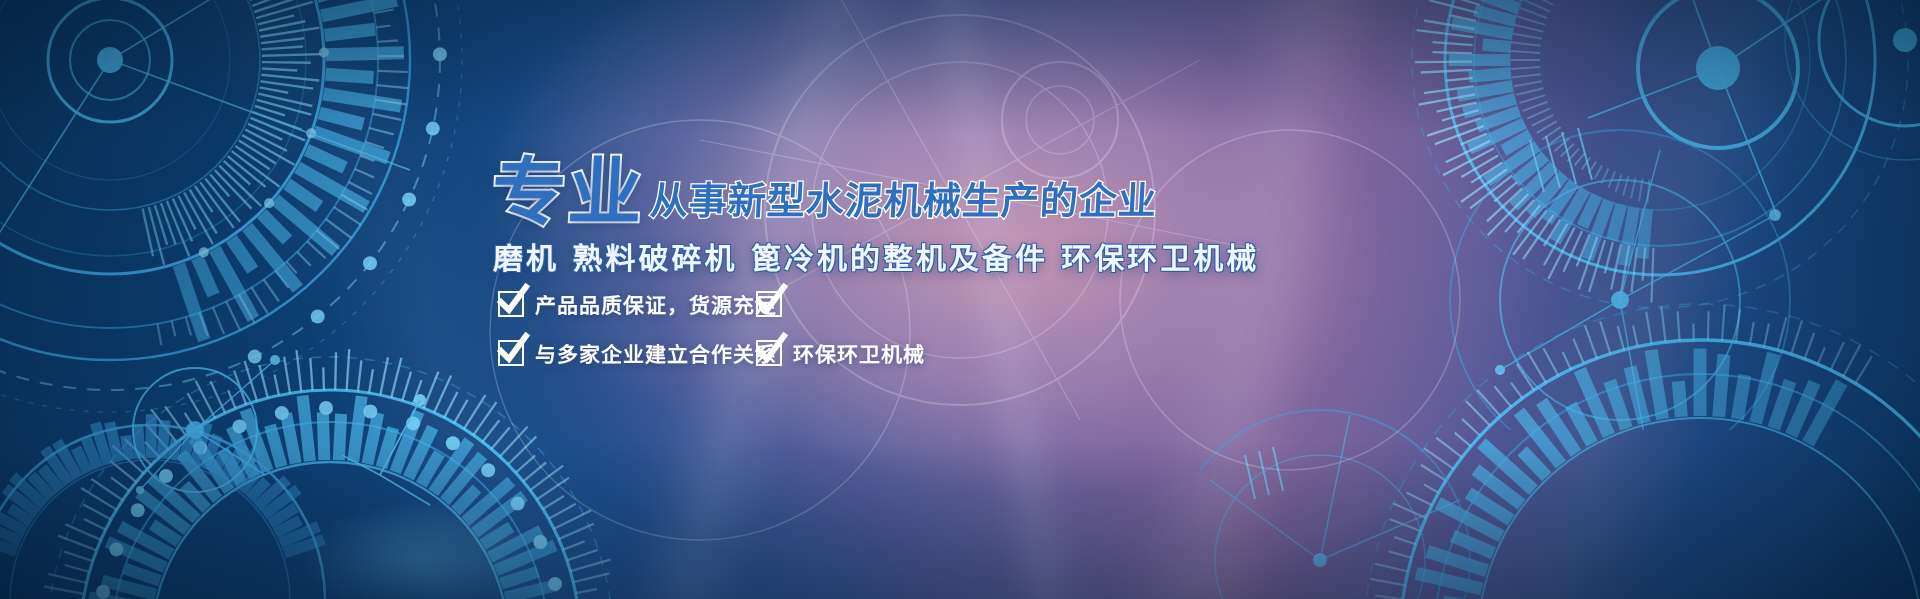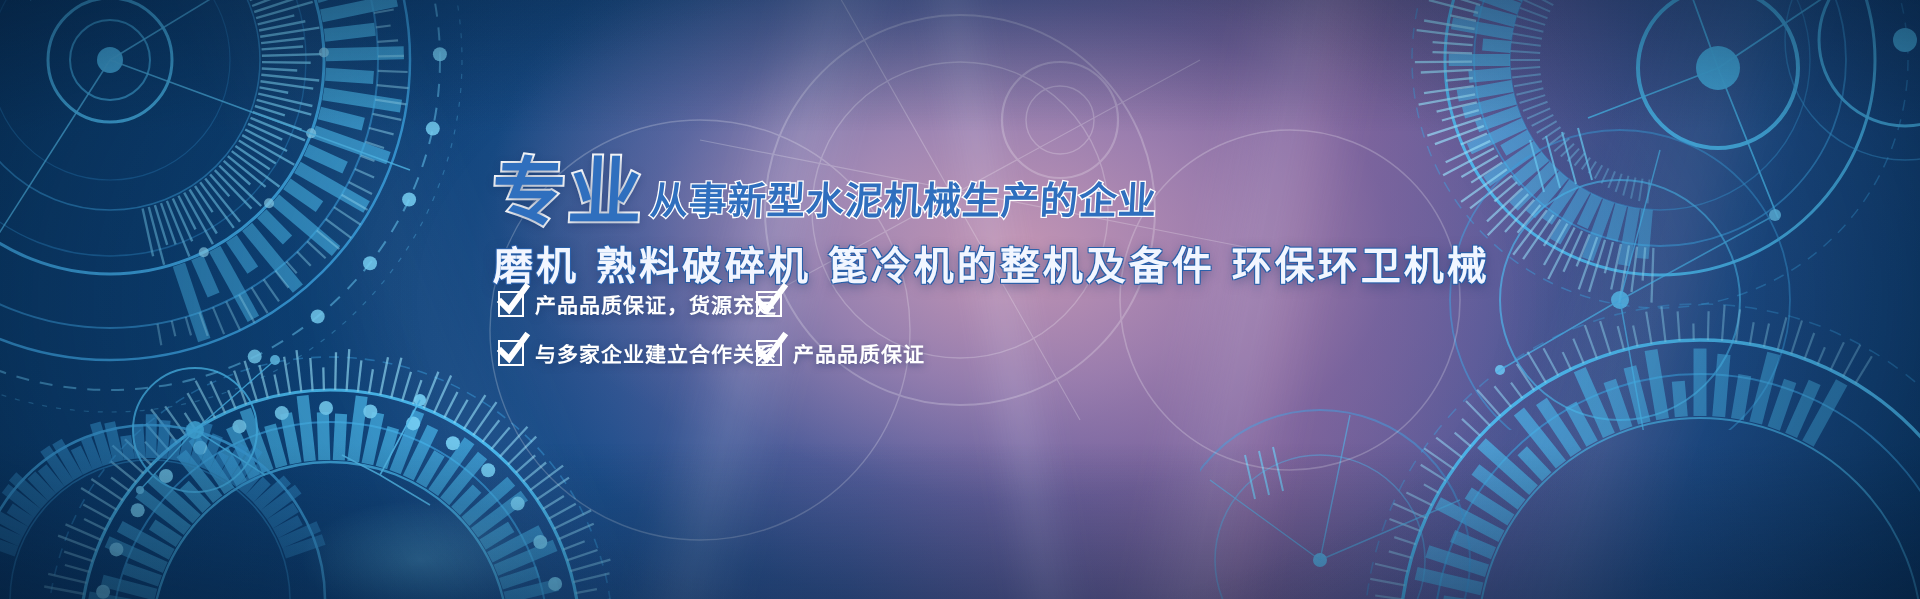--- a/index.html
+++ b/index.html
@@ -77,21 +77,21 @@
     color:#2f6fbe;
     -webkit-text-stroke:2.6px #ffffff;
     paint-order:stroke fill;
     margin:0 0 8px 6px;
     transform:skewX(-3deg);
     font-family:"DejaVu Sans","Liberation Sans",sans-serif;
   }
   .subline{
     position:absolute;
     left:493px; top:234px;
-    font-size:40px;
+    font-size:30px;
     font-weight:bold;
     letter-spacing:3px;
     color:#f2f6ff;
     text-shadow:
       0 0 1px #2f6fbe,
       1px 1px 0 #2a5fa8,
       -1px 1px 0 #2a5fa8,
       1px -1px 0 #2a5fa8,
       -1px -1px 0 #2a5fa8,
       0 3px 12px rgba(20,50,100,.55);
@@ -949,18 +949,18 @@
         </span>
         <span class="feature-label">与多家企业建立合作关系</span>
       </div>
 
       <div class="feature">
         <span class="check-box">
           <svg viewBox="0 0 34 34" xmlns="http://www.w3.org/2000/svg">
             <path d="M5 18 L13 26 L30 3" fill="none" stroke="#ffffff" stroke-width="6" stroke-linecap="square" stroke-linejoin="miter"></path>
           </svg>
         </span>
-        <span class="feature-label">产品品质保证</span>
+        <span class="feature-label">环保环卫机械</span>
       </div>
 
     </div>
   </div>
 </div>
 
 </body></html>

